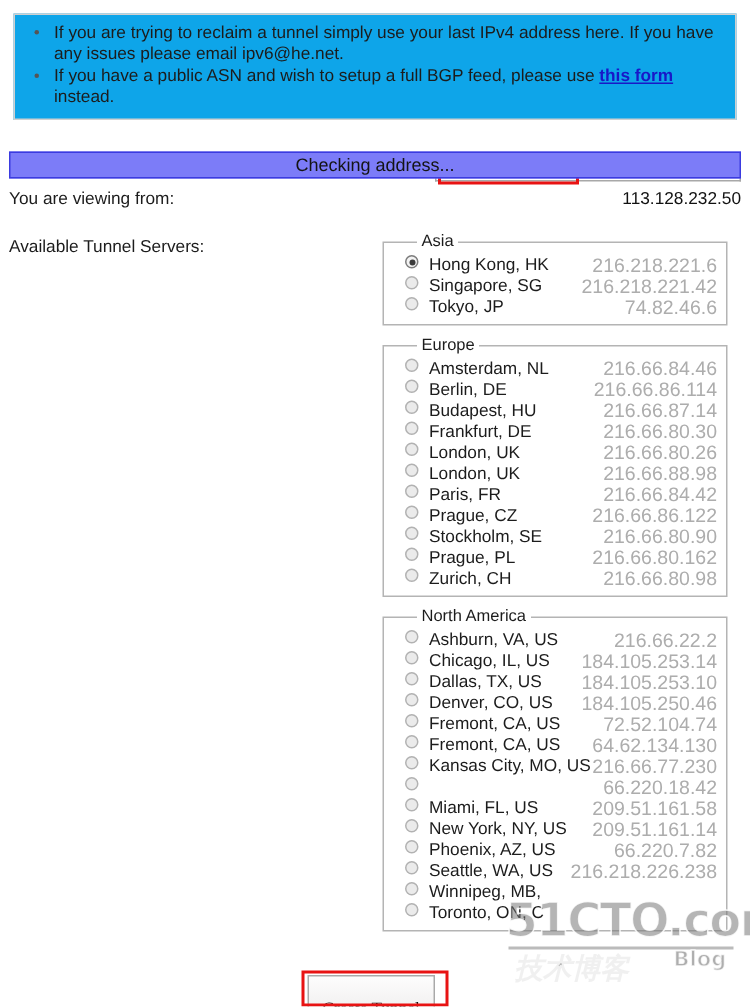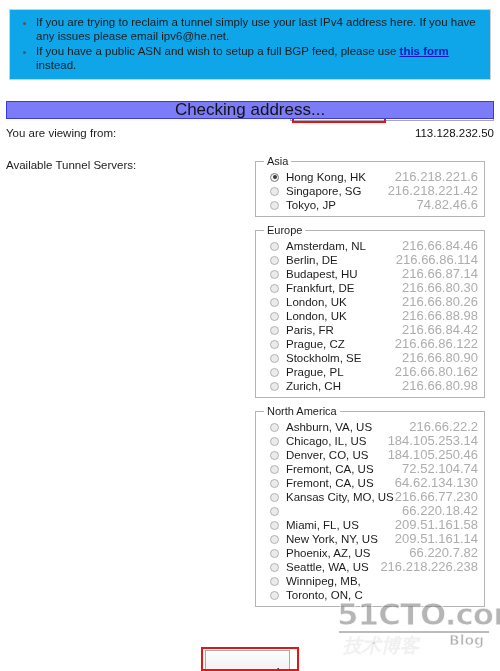--- a/index.html
+++ b/index.html
@@ -104,21 +104,21 @@
   .checking-bar {
     position: absolute;
     left: 6px;
     top: 101px;
     width: 488px;
     height: 18px;
     box-sizing: border-box;
     background: #7c7cf8;
     border: 1px solid #3b3be0;
     color: #141414;
-    font-size: 17px;
+    font-size: 12px;
     display: flex;
     align-items: center;
     justify-content: center;
   }
 
   
   .viewing-row {
     position: absolute;
     left: 6px;
     top: 127px;
@@ -150,25 +150,24 @@
   fieldset.group {
     margin: 0 0 7px 0;
     padding: 3px 6px 4px 6px;
     border: 1px solid #b4b4b4;
     box-sizing: border-box;
   }
   fieldset.group legend {
     font-size: 11px;
     color: #1c1c1c;
     padding: 0 3px;
-    margin-left: 2px;
+    margin-left: 16px;
   }
   .srv-row {
     display: flex;
-    align-items: center;
     height: 14px;
     line-height: 14px;
     cursor: pointer;
   }
   .radio {
     width: 9px;
     height: 9px;
     border-radius: 50%;
     border: 1px solid #b2b2b2;
     background: #ebebeb;
@@ -404,20 +403,25 @@
         <span class="srv-name">Ashburn, VA, US</span>
         <span class="srv-ip">216.66.22.2</span>
       </div>
       <div class="srv-row">
         <span class="radio"></span>
         <span class="srv-name">Chicago, IL, US</span>
         <span class="srv-ip">184.105.253.14</span>
       </div>
       <div class="srv-row">
         <span class="radio"></span>
+        <span class="srv-name">Dallas, TX, US</span>
+        <span class="srv-ip">184.105.253.10</span>
+      </div>
+      <div class="srv-row">
+        <span class="radio"></span>
         <span class="srv-name">Denver, CO, US</span>
         <span class="srv-ip">184.105.250.46</span>
       </div>
       <div class="srv-row">
         <span class="radio"></span>
         <span class="srv-name">Fremont, CA, US</span>
         <span class="srv-ip">72.52.104.74</span>
       </div>
       <div class="srv-row">
         <span class="radio"></span>

